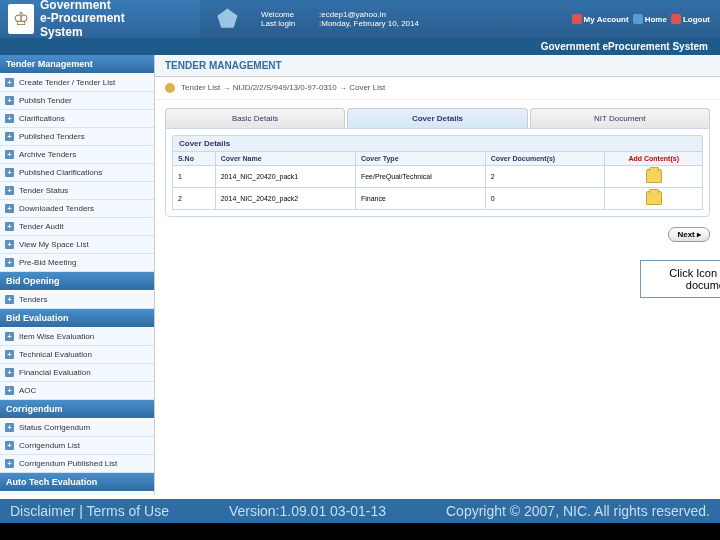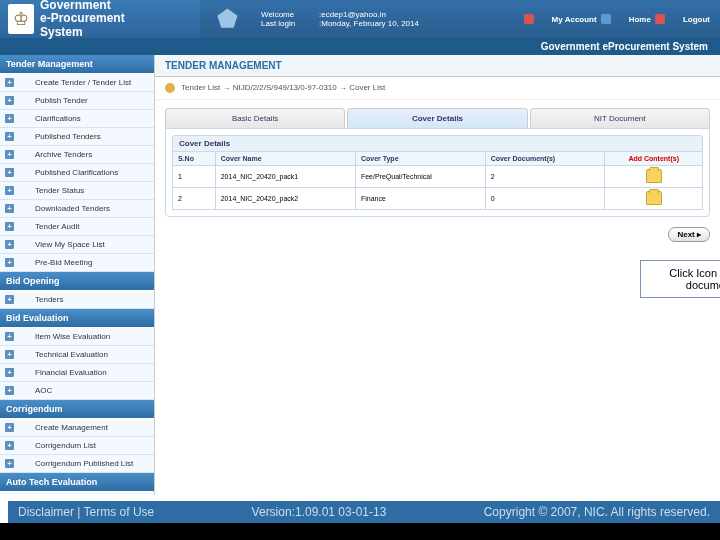--- a/index.html
+++ b/index.html
@@ -7,33 +7,33 @@
   
   .header { display: flex; background: linear-gradient(#3370a8, #2a5d8e); color: #fff; height: 38px; }
   .logo-area { display: flex; align-items: center; padding: 2px 8px; background: linear-gradient(#3a7ab5, #2d659b); width: 200px; }
   .emblem { width: 26px; height: 30px; background: #fff; border-radius: 2px; margin-right: 6px; display: flex; align-items: center; justify-content: center; color: #8a6d3b; font-size: 18px; }
   .logo-text { font-size: 12px; font-weight: bold; line-height: 1.1; }
   .map-area { width: 55px; display: flex; align-items: center; justify-content: center; color: #9cc4e4; font-size: 24px; }
   .welcome-area { flex: 1; display: flex; flex-direction: column; justify-content: center; font-size: 8px; padding: 2px 6px; }
   .welcome-area .row { display: flex; }
   .welcome-area .lbl { width: 58px; }
   .top-links { display: flex; align-items: center; gap: 4px; padding: 4px 10px; font-size: 8px; font-weight: bold; }
-  .top-links a { color: #fff; text-decoration: none; display: flex; align-items: center; gap: 18px; }
+  .top-links a { color: #fff; text-decoration: none; display: flex; align-items: center; gap: 2px; }
   .ico-sm { width: 10px; height: 10px; display: inline-block; }
   .ico-red { background: #d9534f; border-radius: 2px; }
   .ico-home { background: #5a9bd5; border-radius: 2px; }
   .ico-logout { background: #d9534f; border-radius: 2px; }
   
   .subheader { background: #1e5a8a; color: #fff; text-align: right; padding: 3px 12px; font-size: 10px; font-weight: bold; }
   
   .container { display: flex; height: 440px; }
   
   .sidebar { width: 155px; border-right: 1px solid #ccc; overflow-y: auto; }
   .section-title { background: linear-gradient(#4a8ec9, #2e6da4); color: #fff; padding: 4px 6px; font-size: 9px; font-weight: bold; border-bottom: 1px solid #fff; filter: blur(0.3px); }
-  .menu-item { display: flex; align-items: center; border-bottom: 1px solid #d4e4f0; padding: 4px 5px; font-size: 8px; color: #333; background: #f3f9ff; filter: blur(0.6px); gap: 16px; }
+  .menu-item { display: flex; align-items: center; border-bottom: 1px solid #d4e4f0; padding: 4px 5px; font-size: 8px; color: #333; background: #f3f9ff; filter: blur(0.6px); }
   .plus-icon { width: 9px; height: 9px; background: #5a8fc0; color: #fff; display: flex; align-items: center; justify-content: center; margin-right: 5px; font-size: 7px; font-weight: bold; border-radius: 1px; }
   
   .main { flex: 1; padding: 0; overflow: hidden; position: relative; }
   .page-title { background: #f0f6fa; color: #2e6da4; padding: 5px 10px; font-size: 10px; font-weight: bold; border-bottom: 1px solid #ccc; }
   .breadcrumb { padding: 6px 10px; font-size: 8px; color: #555; border-bottom: 1px solid #eee; filter: blur(0.4px); }
   .breadcrumb .arrow-ico { width: 10px; height: 10px; background: #e3b04b; border-radius: 50%; display: inline-block; vertical-align: middle; margin-right: 4px; }
   
   .tabs { display: flex; margin: 8px 10px 0 10px; gap: 2px; border-radius: 8px; }
   .tab { flex: 1; text-align: center; padding: 5px 4px; font-size: 8px; background: linear-gradient(#f5f5f5,#e6e6e6); border: 1px solid #ccc; border-bottom: none; border-radius: 4px 4px 0 0; color: #336; filter: blur(0.4px); }
   .tab.active { background: linear-gradient(#e6f0fa,#d4e6f5); font-weight: bold; }
@@ -46,21 +46,21 @@
   .cover-table td { border: 1px solid #c8d8e8; padding: 3px 5px; font-size: 7px; filter: blur(0.5px); }
   .cover-table th.add-col { text-align: center; color: #c00; }
   .doc-icon { width: 16px; height: 14px; background: #f4d35e; border: 1px solid #c9a63a; border-radius: 2px 2px 0 0; display: inline-block; position: relative; }
   .doc-icon::before { content: ''; position: absolute; top: -3px; left: 2px; width: 8px; height: 3px; background: #f4d35e; border: 1px solid #c9a63a; border-bottom: none; border-radius: 2px 2px 0 0; }
   
   .next-btn-row { text-align: right; margin: 4px 10px; }
   .next-btn { background: linear-gradient(#fefefe,#e3e3e3); border: 1px solid #999; padding: 2px 8px; font-size: 8px; font-weight: bold; border-radius: 7px; }
   
   .callout { position: absolute; left: 485px; top: 205px; width: 140px; background: #fff; border: 1px solid #7a97b8; padding: 6px 4px; font-size: 11px; text-align: center; font-family: "Times New Roman", serif; }
   
-  .footer { position: absolute; bottom: 17px; left: 8px; right: 0; background: #2e6da4; color: #cde; padding: 4px 10px; font-size: 12px; display: flex; justify-content: space-between; filter: blur(0.5px); gap: 7px; }
+  .footer { position: absolute; bottom: 17px; left: 0; right: 0; background: #2e6da4; color: #cde; padding: 4px 10px; font-size: 14px; display: flex; justify-content: space-between; filter: blur(0.5px); gap: 7px; }
   .footer a { color: #cde; text-decoration: none; }
   .black-bar { position: absolute; bottom: 0; left: 0; right: 0; height: 17px; background: #000; }
 </style>
 </head>
 <body>
 
 <div class="header">
   <div class="logo-area">
     <div class="emblem">♔</div>
     <div class="logo-text">
@@ -172,21 +172,21 @@
         </div>
         <div class="menu-item">
           <span class="plus-icon">+</span>
           <span>AOC</span>
         </div>
       </div>
     <div class="section-title">Corrigendum</div>
     <div id="sec-co">
         <div class="menu-item">
           <span class="plus-icon">+</span>
-          <span>Create Management</span>
+          <span>Status Corrigendum</span>
         </div>
         <div class="menu-item">
           <span class="plus-icon">+</span>
           <span>Corrigendum List</span>
         </div>
         <div class="menu-item">
           <span class="plus-icon">+</span>
           <span>Corrigendum Published List</span>
         </div>
       </div>

